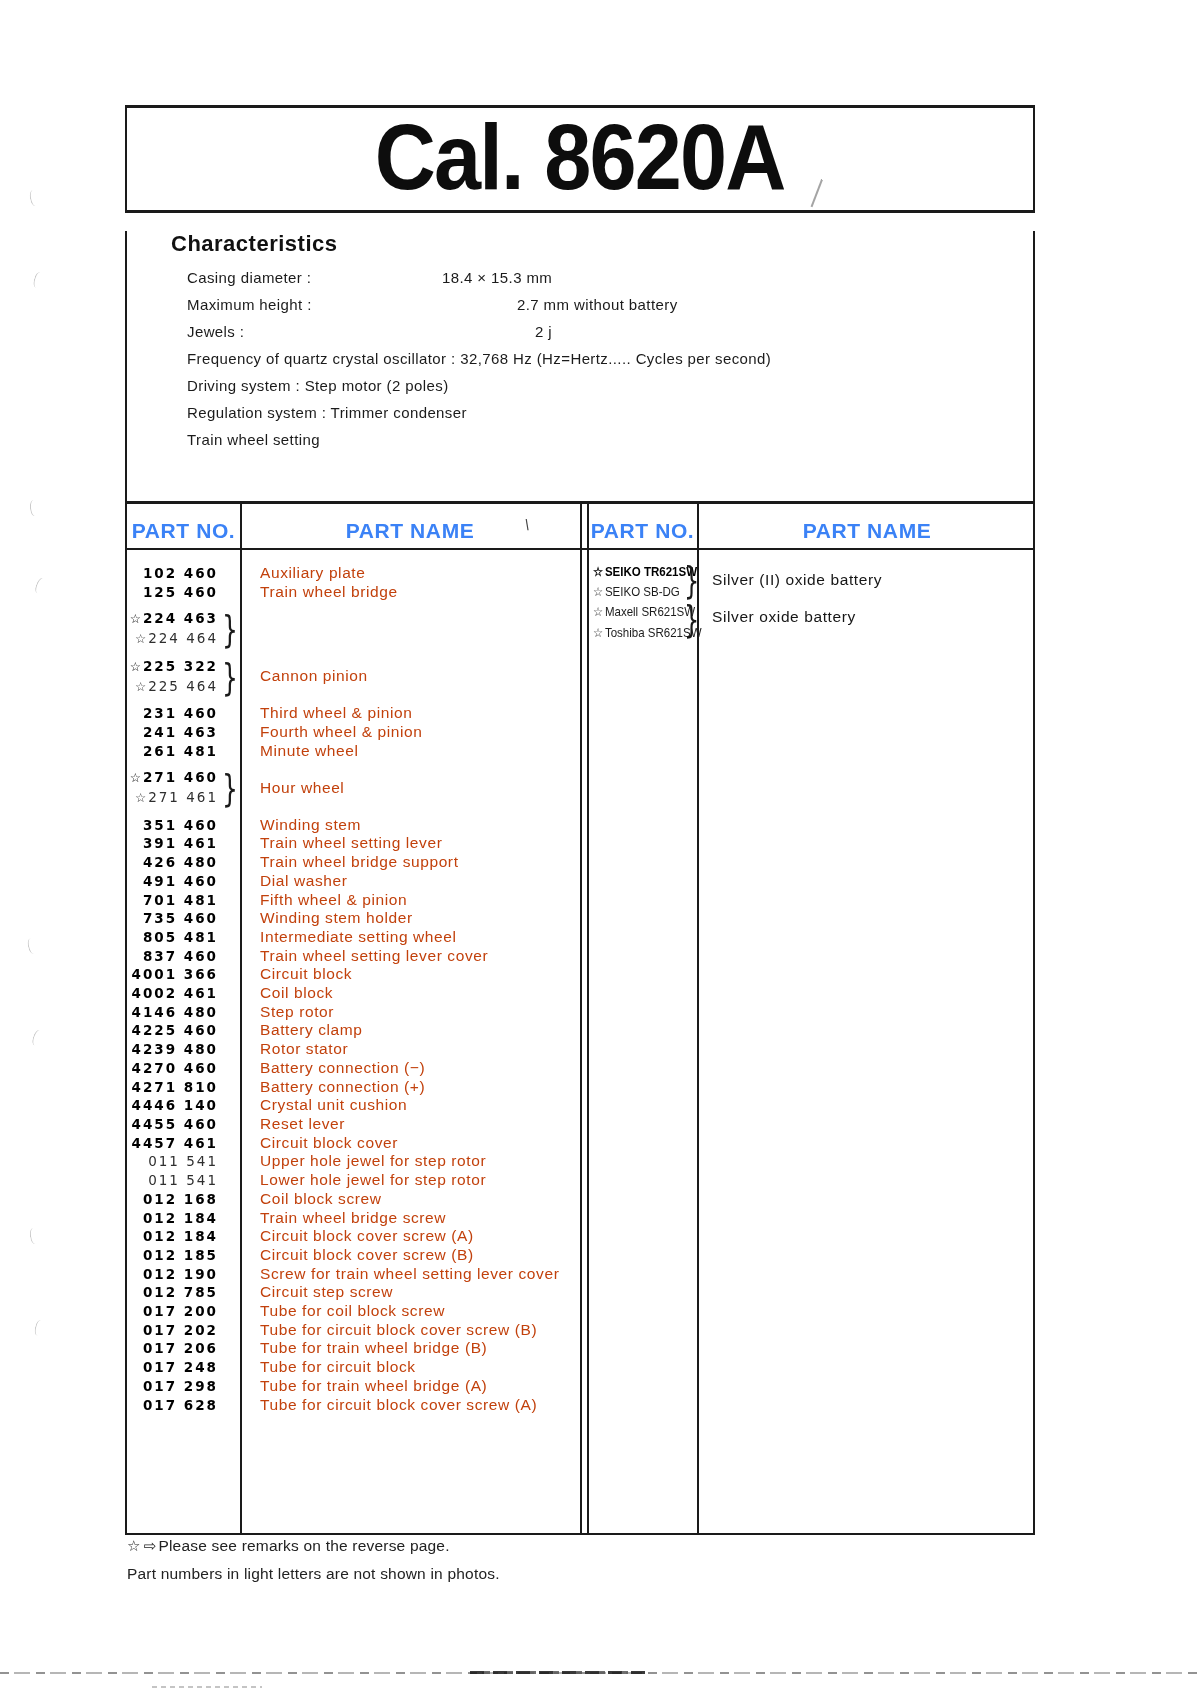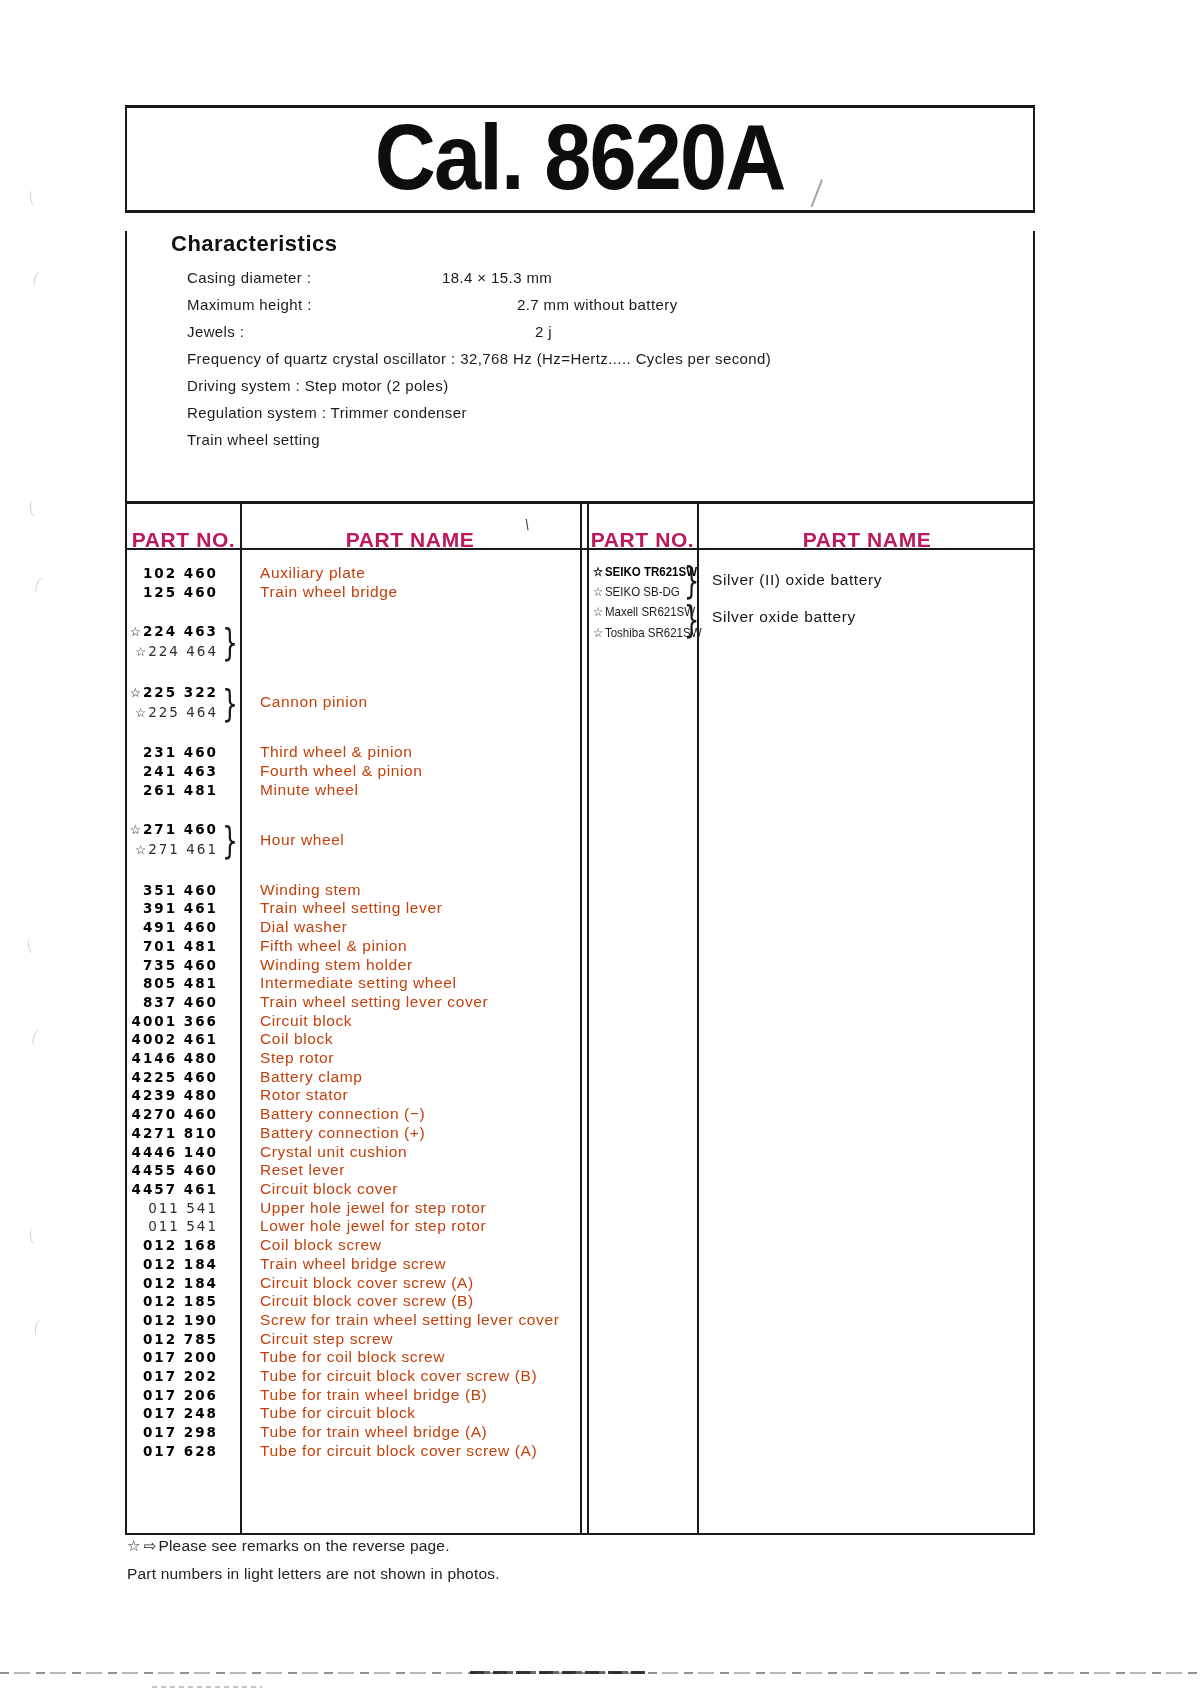--- a/index.html
+++ b/index.html
@@ -61,38 +61,38 @@
     position:relative;
     height:1034px;
     border:2px solid #1a1a1a;
     border-top:3px solid #1a1a1a;
   }
   .vline { position:absolute; top:0; bottom:0; width:2px; background:#1a1a1a; }
   .v1 { left:113px; } .v2a { left:453px; } .v2b { left:460px; } .v3 { left:570px; }
 
   .thead { position:relative; height:46px; border-bottom:2px solid #1a1a1a; }
   .th {
-    position:absolute; top:13px; height:46px;
+    position:absolute; top:4px; height:46px;
     display:flex; align-items:center; justify-content:center;
-    font-size:21px; font-weight:bold; letter-spacing:.6px; color:#be185d;
+    font-size:21px; font-weight:bold; letter-spacing:.6px; color:#3b82f6;
   }
   .th-no1 { left:0; width:113px; }
   .th-name1 { left:113px; width:340px; }
   .th-no2 { left:461px; width:109px; }
   .th-name2 { left:570px; width:340px; }
   .tick {
     position:absolute; left:398px; top:12px;
     font-size:15px; color:#444; transform:rotate(6deg);
   }
 
   .tbody { position:absolute; left:0; right:0; top:48px; bottom:0; }
 
   .left-col { position:absolute; left:0; top:12px; width:453px; }
   .prow { display:flex; position:relative; }
-  .prow.grouped { margin:21px 0;align-items:center; }
+  .prow.grouped { margin:8px 0;align-items:center; }
   .nos { width:113px; text-align:right; padding-right:22px; flex-shrink:0; }
   .pno {
     font-size:13.5px; line-height:18.7px; letter-spacing:2px;
     white-space:nowrap; font-family:"DejaVu Sans", sans-serif; color:#000;
   }
   .pno.bold { font-weight:bold; }
   .pno.light { font-weight:normal; color:#2e2e2e; }
   .star { letter-spacing:0; font-size:12.5px; margin-right:2px; }
   .brace {
     position:absolute; left:95px; top:50%;
@@ -267,20 +267,26 @@
             <div class="nos">
               <div class="pno bold"><span>351 460</span></div>
             </div>
             <div class="pname">Winding stem</div>
           </div>
           <div class="prow">
             <div class="nos">
               <div class="pno bold"><span>391 461</span></div>
             </div>
             <div class="pname">Train wheel setting lever</div>
+          </div>
+          <div class="prow">
+            <div class="nos">
+              <div class="pno bold"><span>426 480</span></div>
+            </div>
+            <div class="pname">Train wheel bridge support</div>
           </div>
           <div class="prow">
             <div class="nos">
               <div class="pno bold"><span>491 460</span></div>
             </div>
             <div class="pname">Dial washer</div>
           </div>
           <div class="prow">
             <div class="nos">
               <div class="pno bold"><span>701 481</span></div>

